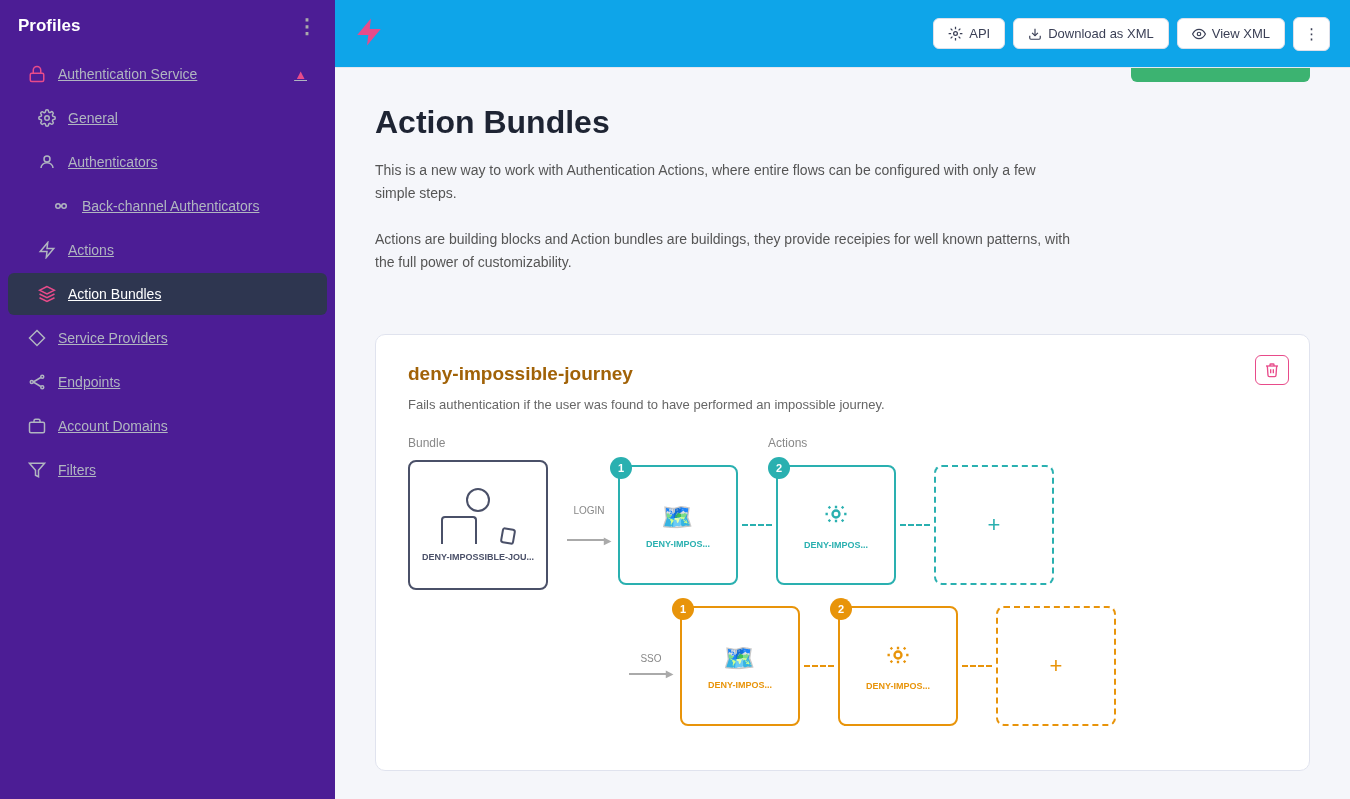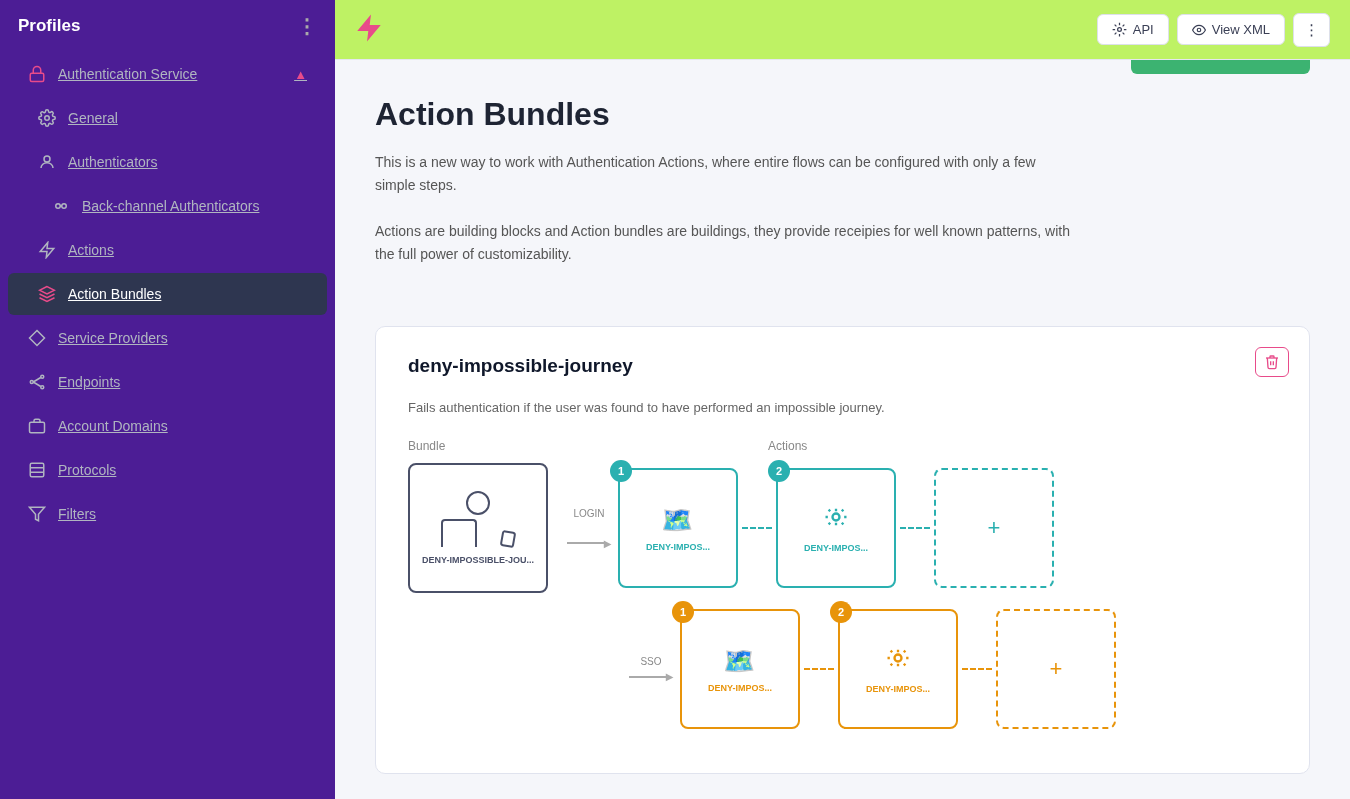--- a/index.html
+++ b/index.html
@@ -57,26 +57,26 @@
     
     #main {
       flex: 1;
       background: #f5f6fa;
       display: flex;
       flex-direction: column;
       height: 100%;
       overflow: hidden;
     }
     #topbar {
-      background: #bef264;
+      background: #0ea5e9;
       border-bottom: 1px solid #e5e7ef;
       display: flex;
       align-items: center;
       padding: 0 20px;
-      height: 60px;
+      height: 68px;
       justify-content: space-between;
     }
     .topbar-right { display: flex; gap: 8px; align-items: center; }
     .topbar-btn {
       display: flex;
       align-items: center;
       gap: 6px;
       border: 1px solid #dde0ea;
       background: #fff;
       color: #3a3f55;
@@ -133,22 +133,22 @@
     .bundle-card {
       background: #fff;
       border: 1px solid #e0e3ee;
       border-radius: 10px;
       padding: 28px 32px;
       position: relative;
     }
     .bundle-card-title {
       font-size: 19px;
       font-weight: 700;
-      color: #0f172a;
-      margin-bottom: 23px;
+      color: #a16207;
+      margin-bottom: 12px;
     }
     .bundle-card-desc {
       font-size: 13px;
       color: #666;
       margin-bottom: 24px;
     }
     .delete-btn {
       position: absolute;
       top: 20px;
       right: 20px;
@@ -377,30 +377,20 @@
   <div class="sidebar-item">
     <span class="sidebar-icon">
       <svg viewBox="0 0 24 24" fill="none" stroke="currentColor" stroke-width="2">
           <rect x="2" y="7" width="20" height="14" rx="2"></rect>
           <path d="M16 7V5a2 2 0 0 0-2-2h-4a2 2 0 0 0-2 2v2"></path>
         </svg>
     </span>
     <span>Account Domains</span>
   </div>
 
-  <div class="sidebar-item">
-    <span class="sidebar-icon">
-      <svg viewBox="0 0 24 24" fill="none" stroke="currentColor" stroke-width="2">
-          <rect x="3" y="3" width="18" height="18" rx="2"></rect>
-          <line x1="3" y1="9" x2="21" y2="9"></line>
-          <line x1="3" y1="15" x2="21" y2="15"></line>
-        </svg>
-    </span>
-    <span>Protocols</span>
-  </div>
 
   <div class="sidebar-item">
     <span class="sidebar-icon">
       <svg viewBox="0 0 24 24" fill="none" stroke="currentColor" stroke-width="2">
           <polygon points="22 3 2 3 10 12.46 10 19 14 21 14 12.46 22 3"></polygon>
         </svg>
     </span>
     <span>Filters</span>
   </div>
 
@@ -418,20 +408,28 @@
     <div class="topbar-right">
       <button class="topbar-btn">
         <svg width="15" height="15" viewBox="0 0 24 24" fill="none" stroke="currentColor" stroke-width="2">
             <circle cx="12" cy="12" r="3"></circle>
             <path d="M12 1v4M12 19v4M4.22 4.22l2.83 2.83M16.95 16.95l2.83 2.83M1 12h4M19 12h4M4.22 19.78l2.83-2.83M16.95 7.05l2.83-2.83"></path>
           </svg>
         <span>API</span>
       </button>
       <button class="topbar-btn">
         <svg width="14" height="14" viewBox="0 0 24 24" fill="none" stroke="currentColor" stroke-width="2">
+            <path d="M21 15v4a2 2 0 0 1-2 2H5a2 2 0 0 1-2-2v-4"></path>
+            <polyline points="7 10 12 15 17 10"></polyline>
+            <line x1="12" y1="15" x2="12" y2="3"></line>
+          </svg>
+        <span>Download as XML</span>
+      </button>
+      <button class="topbar-btn">
+        <svg width="14" height="14" viewBox="0 0 24 24" fill="none" stroke="currentColor" stroke-width="2">
             <path d="M1 12s4-8 11-8 11 8 11 8-4 8-11 8-11-8-11-8z"></path>
             <circle cx="12" cy="12" r="3"></circle>
           </svg>
         <span>View XML</span>
       </button>
       <button class="topbar-more">⋮</button>
     </div>
   </div>
 
   <div id="content">

